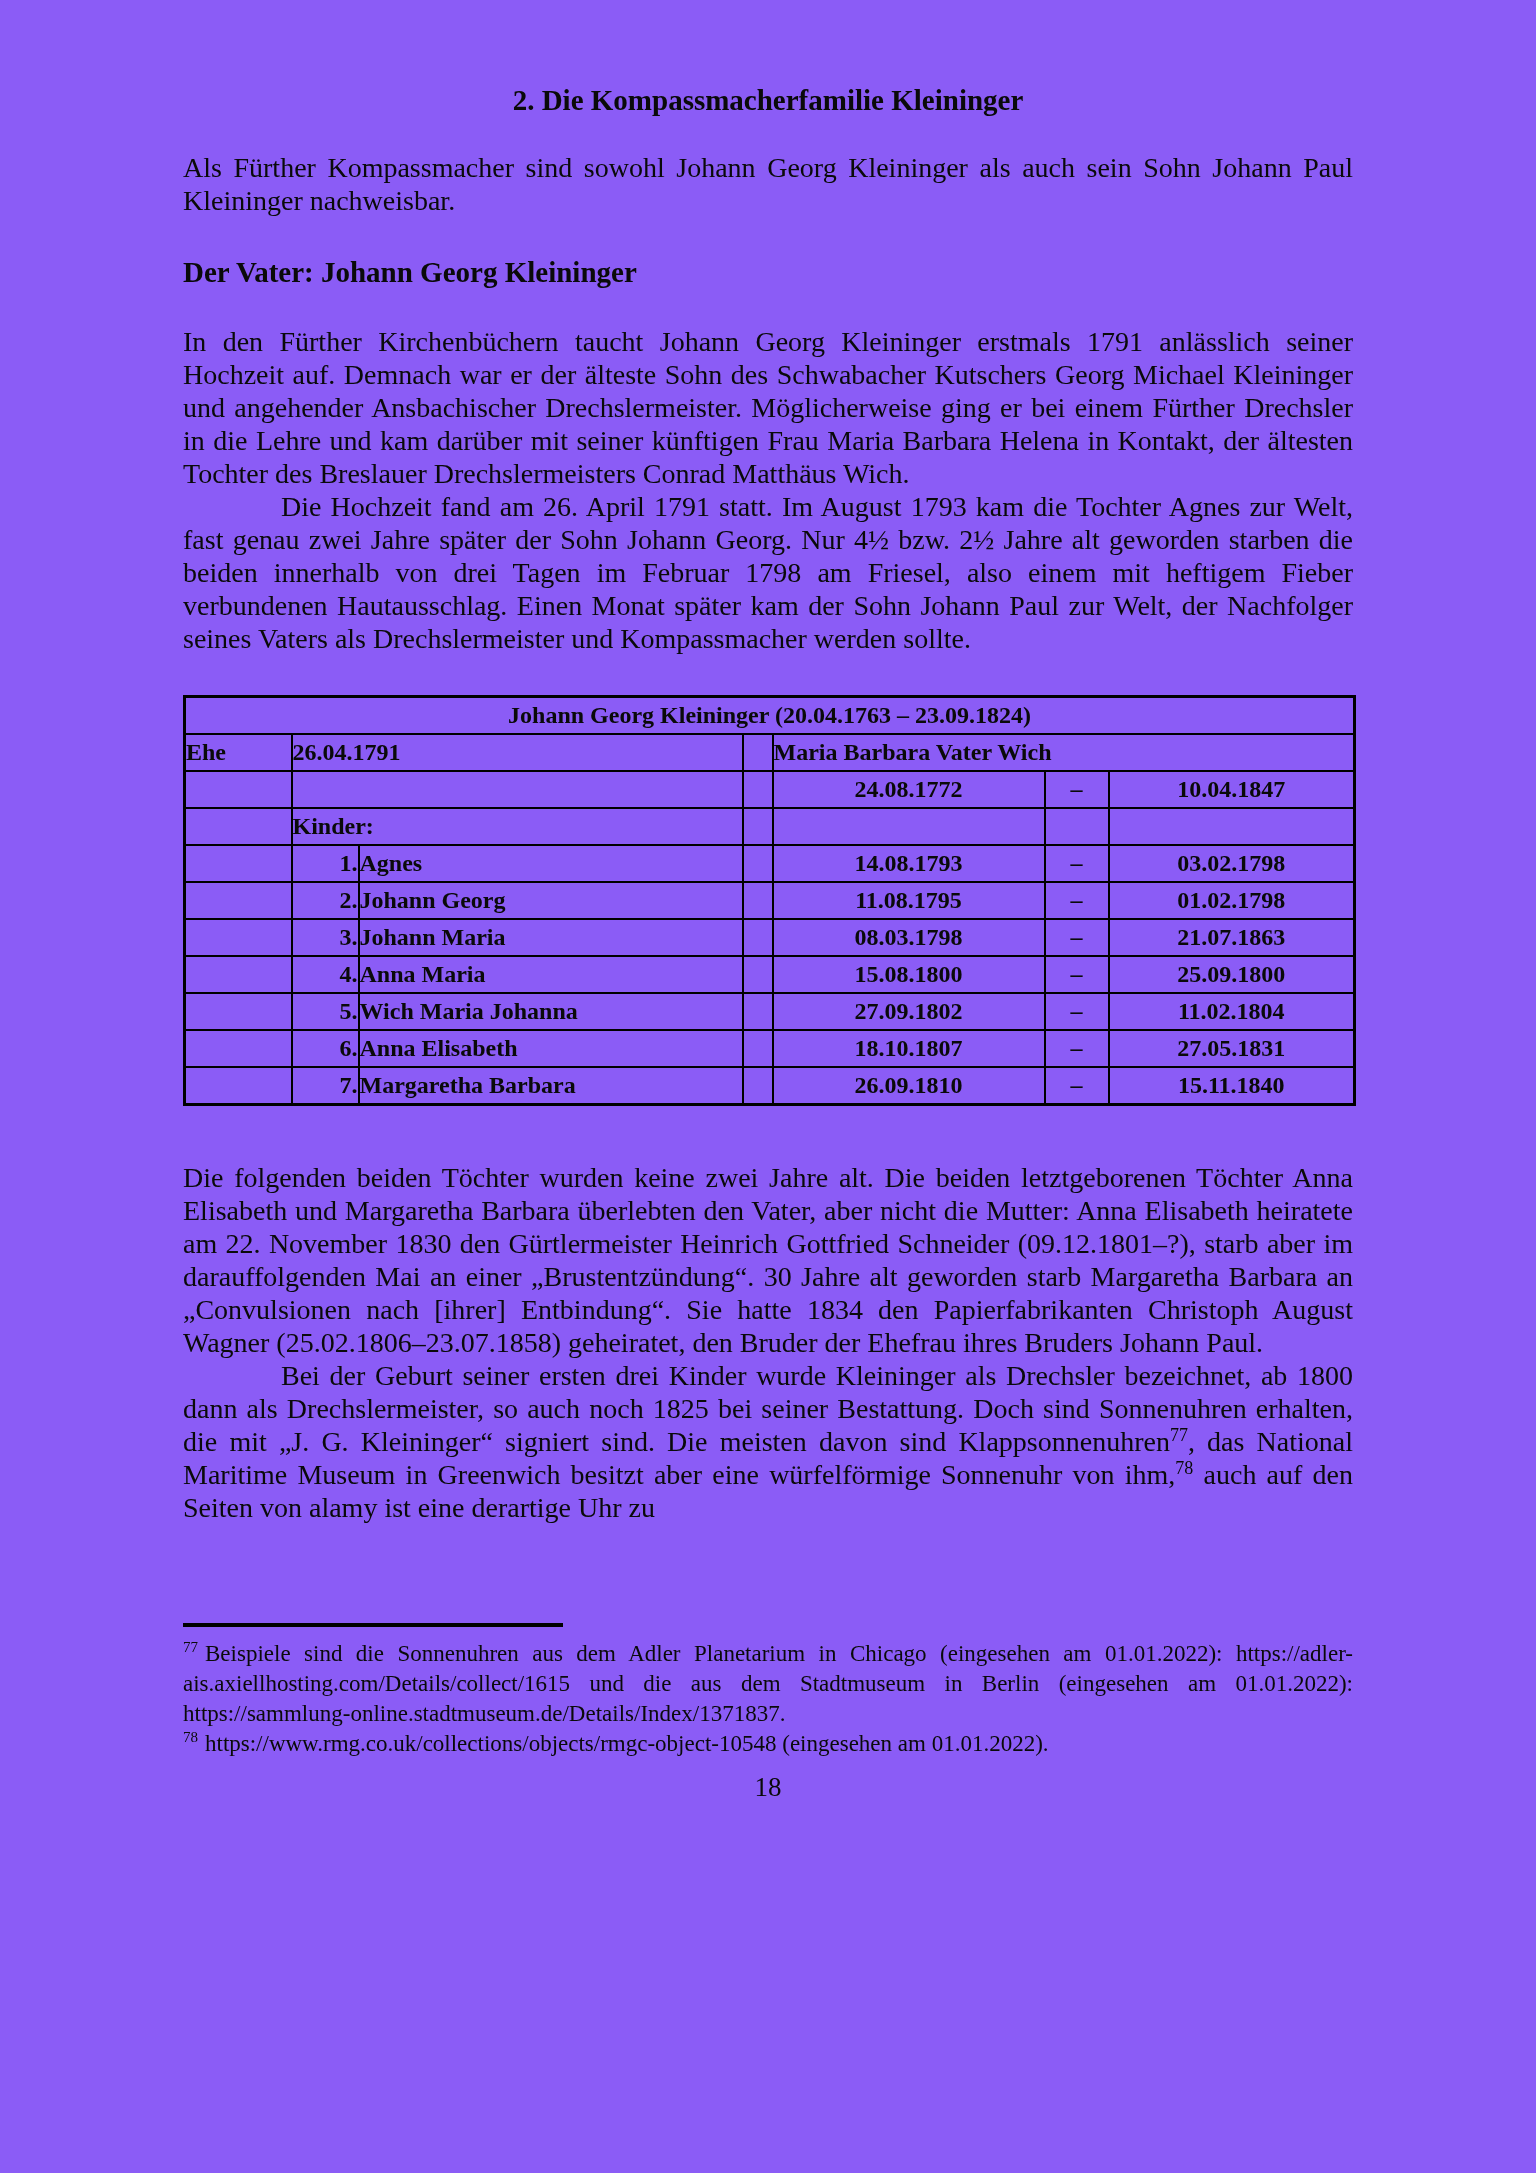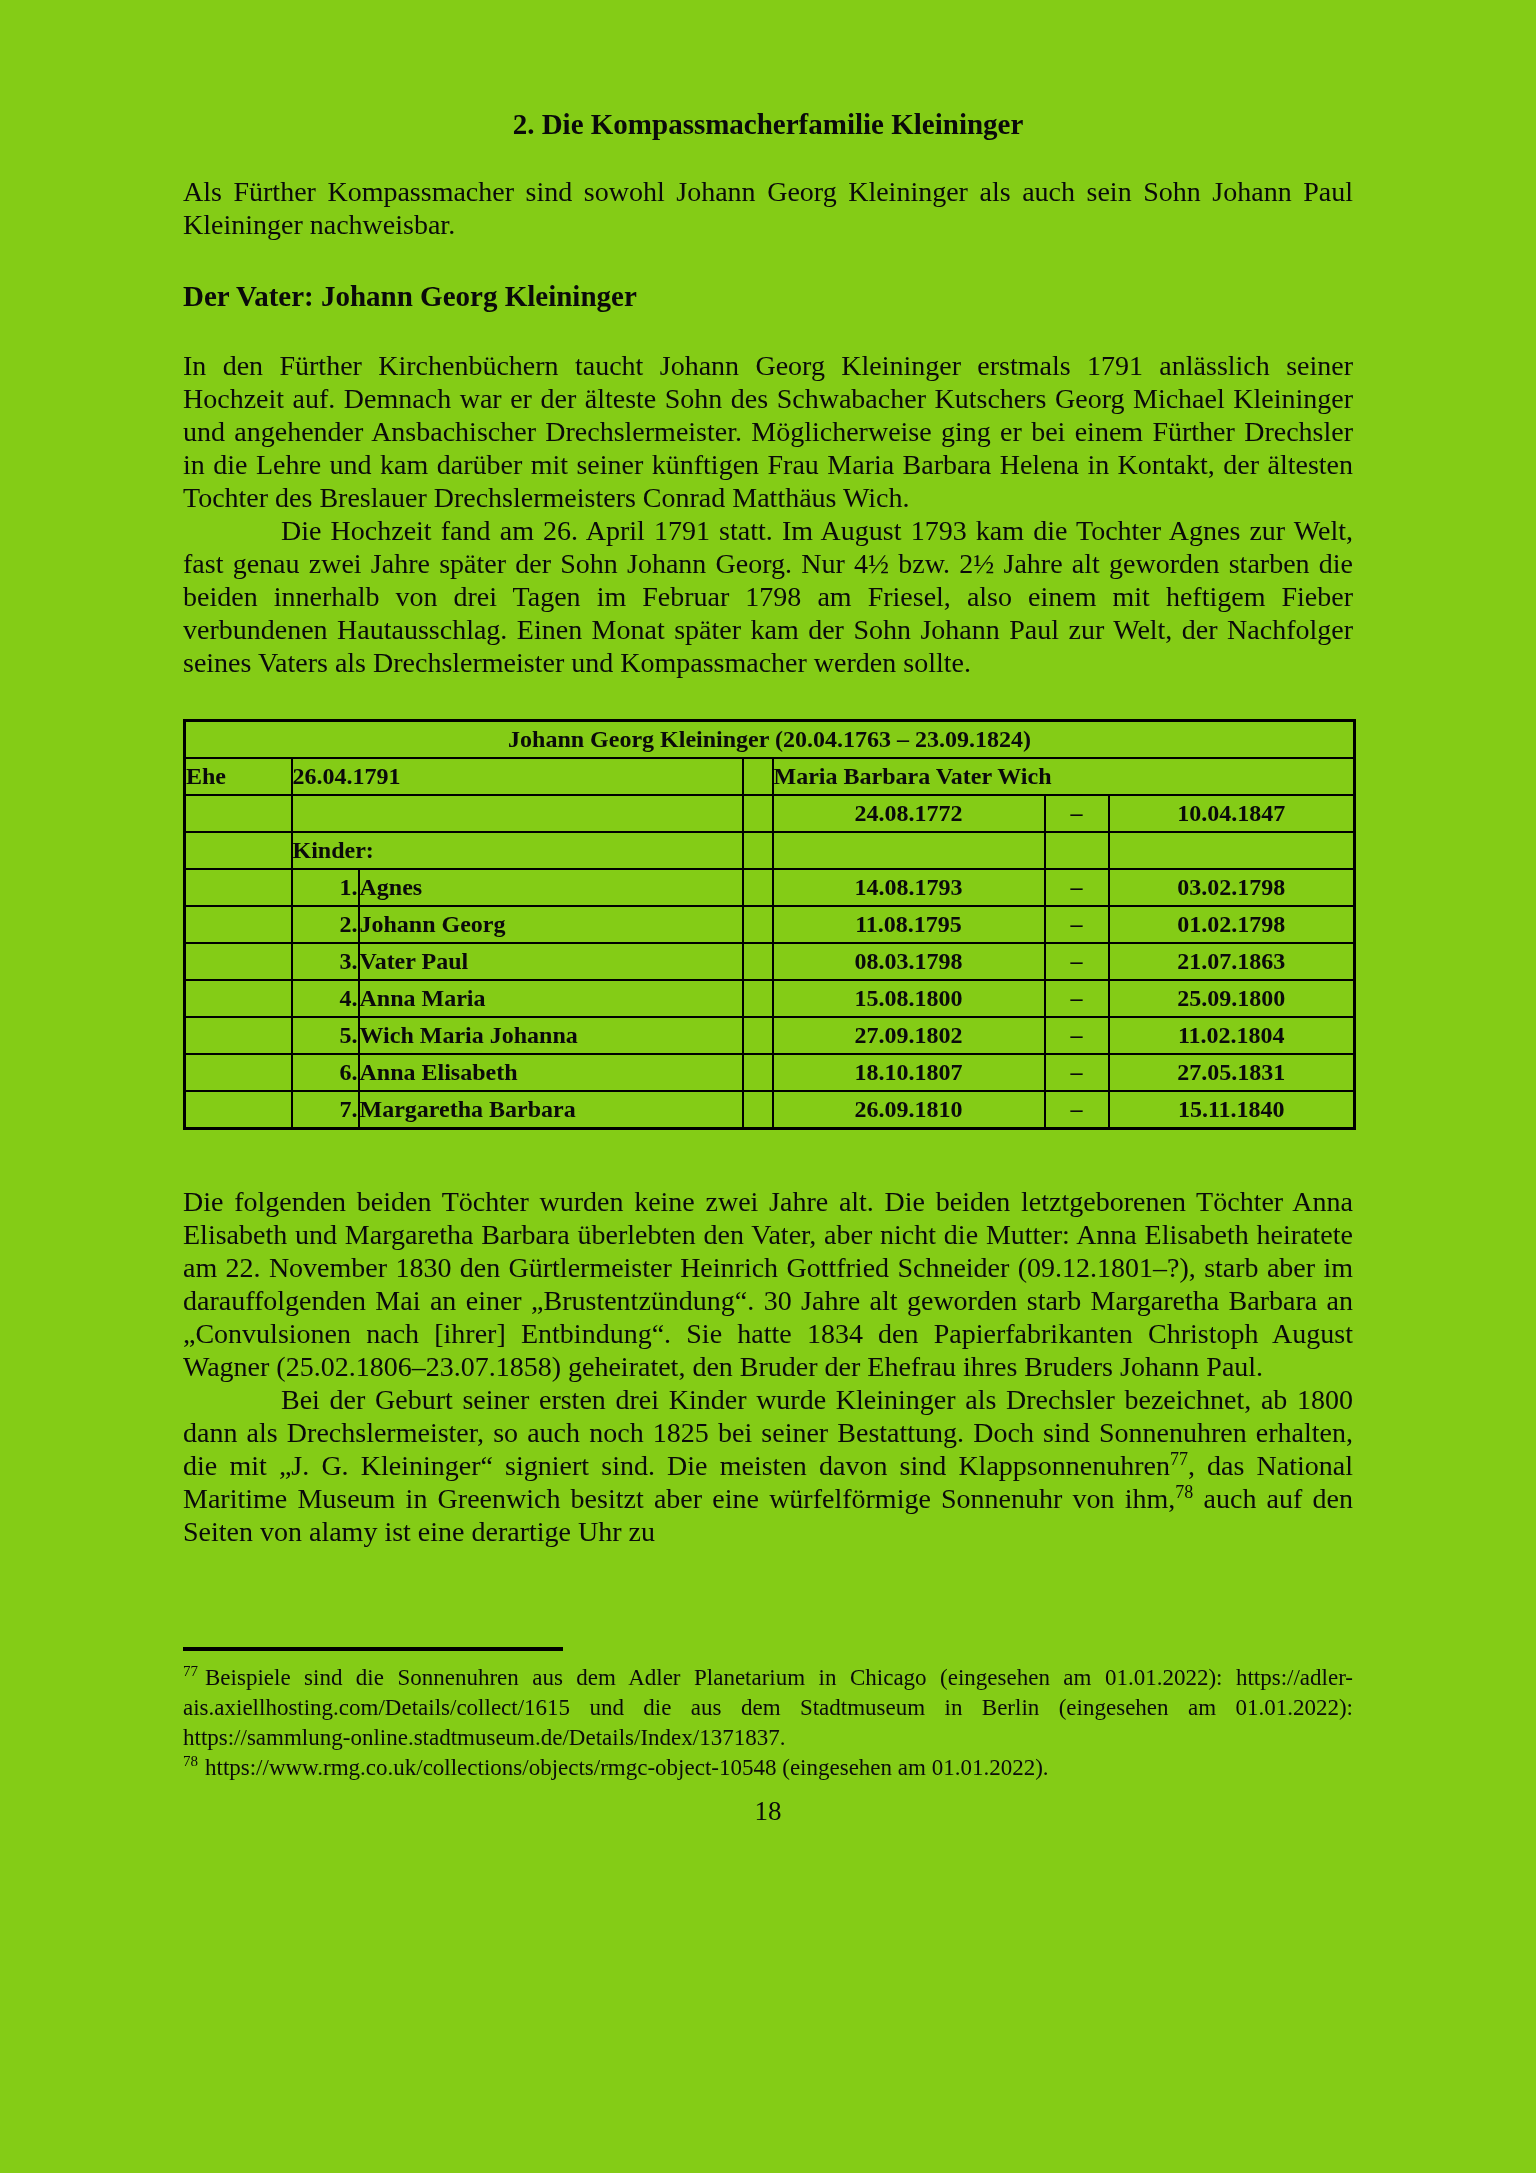--- a/index.html
+++ b/index.html
@@ -5,24 +5,24 @@
   html, body {
     margin: 0;
     padding: 0;
     background: #ffffff;
   }
   .page {
     position: relative;
     box-sizing: border-box;
     width: 1536px;
     height: 2173px;
-    background: #84cc16;
+    background: #8b5cf6;
     color: #0a0a0a;
     font-family: "Liberation Serif", "DejaVu Serif", serif;
-    padding: 108px 183px 0 183px;
+    padding: 84px 183px 0 183px;
     overflow: hidden;
   }
   .doc-title {
     font-size: 29px;
     line-height: 33px;
     font-weight: bold;
     text-align: center;
     margin: 0 0 34px 0;
   }
   .section-heading {
@@ -167,21 +167,21 @@
         <td class="c-num">2.</td>
         <td class="c-left">Johann Georg</td>
         <td class="c-spacer"></td>
         <td class="c-date">11.08.1795</td>
         <td class="c-dash">–</td>
         <td class="c-date">01.02.1798</td>
       </tr>
       <tr>
         <td></td>
         <td class="c-num">3.</td>
-        <td class="c-left">Vater Paul</td>
+        <td class="c-left">Johann Maria</td>
         <td class="c-spacer"></td>
         <td class="c-date">08.03.1798</td>
         <td class="c-dash">–</td>
         <td class="c-date">21.07.1863</td>
       </tr>
       <tr>
         <td></td>
         <td class="c-num">4.</td>
         <td class="c-left">Anna Maria</td>
         <td class="c-spacer"></td>

